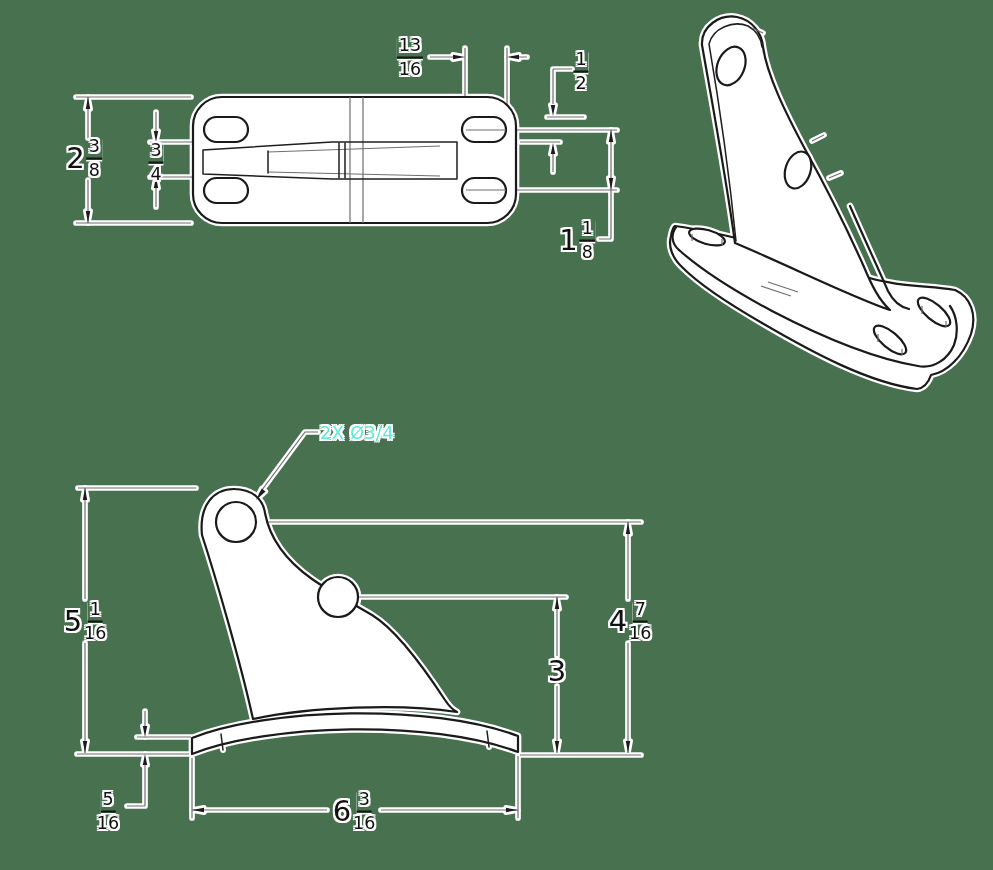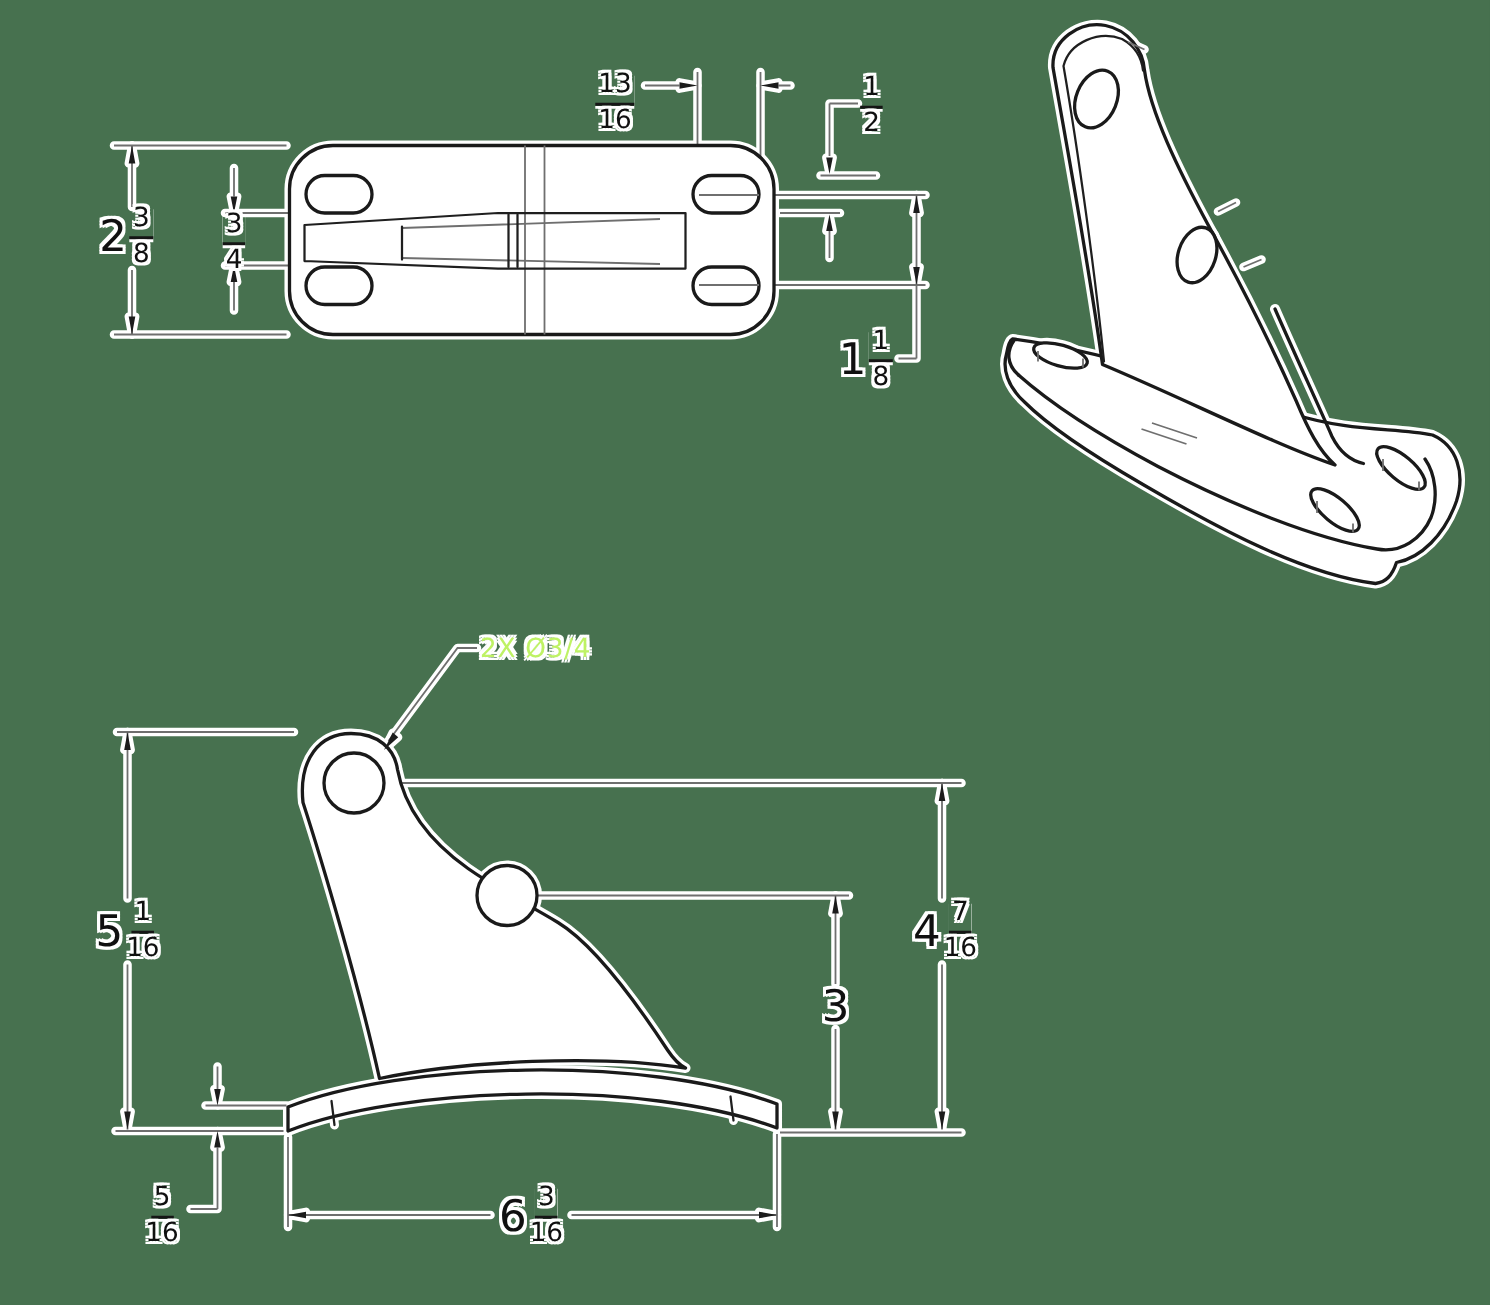--- a/index.html
+++ b/index.html
@@ -24,21 +24,21 @@
     color:#101010;line-height:1;transform:translate(-50%,-50%);
     text-shadow:-2px -2px 0 #fff,2px -2px 0 #fff,-2px 2px 0 #fff,2px 2px 0 #fff,
                 -2px 0 0 #fff,2px 0 0 #fff,0 -2px 0 #fff,0 2px 0 #fff;
     white-space:nowrap;
   }
   .dim .whole{font-size:29px;font-weight:500;}
   .dim .frac{display:flex;flex-direction:column;align-items:center;font-size:17.5px;font-weight:500;}
   .dim .frac .num{padding:0 2px 2px 2px;border-bottom:2px solid #151515;box-shadow:0 2px 0 #fff;}
   .dim .frac .den{padding-top:2px;}
   .callout{
-    position:absolute;color:#bef264;font-size:17.5px;font-weight:500;letter-spacing:.5px;
+    position:absolute;color:#5eead4;font-size:17.5px;font-weight:500;letter-spacing:.5px;
     transform:translateY(-50%);
     text-shadow:-2px -2px 0 #fff,2px -2px 0 #fff,-2px 2px 0 #fff,2px 2px 0 #fff,
                 -2px 0 0 #fff,2px 0 0 #fff,0 -2px 0 #fff,0 2px 0 #fff;
     white-space:nowrap;
   }
 </style>
 </head>
 <body>
 
 <div id="stage">
@@ -239,21 +239,21 @@
   </span>
 </div>
 
 <div class="dim" style="left:156px;top:162px;">
   <span class="frac">
     <span class="num">3</span>
     <span class="den">4</span>
   </span>
 </div>
 
-<div class="dim" style="left:410px;top:69px;">
+<div class="dim" style="left:410px;top:57px;">
   <span class="frac">
     <span class="num">13</span>
     <span class="den">16</span>
   </span>
 </div>
 
 <div class="dim" style="left:581px;top:71px;">
   <span class="frac">
     <span class="num">1</span>
     <span class="den">2</span>

